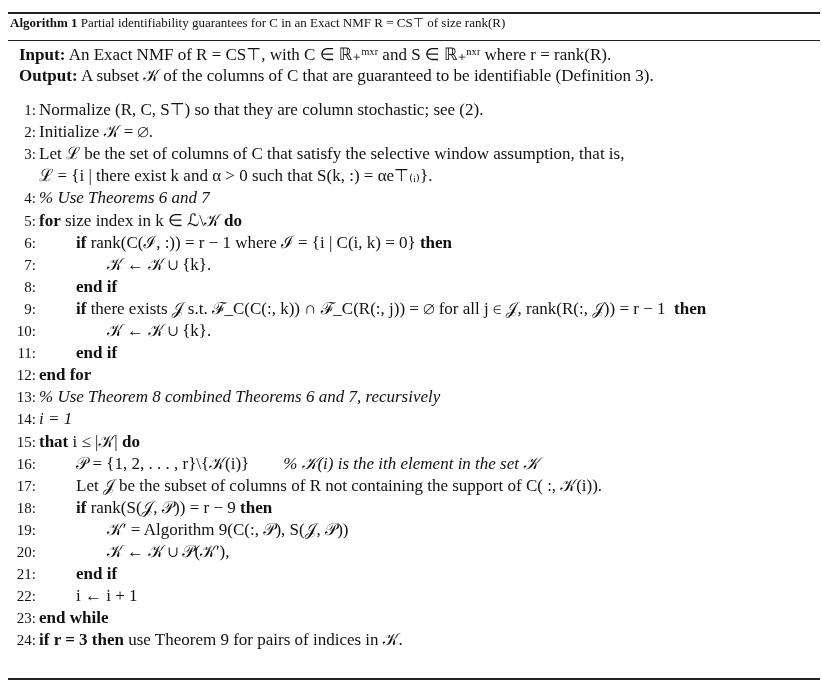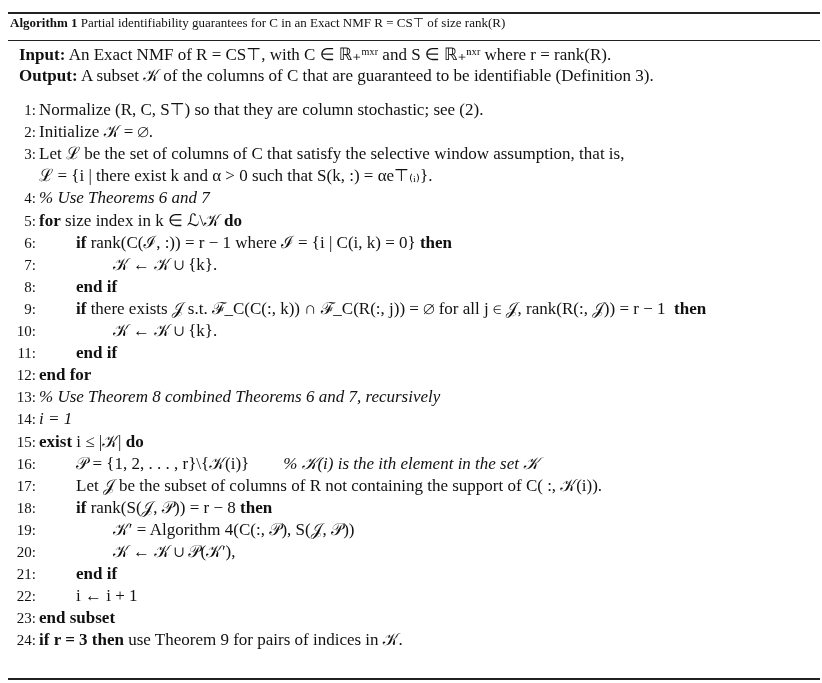--- a/index.html
+++ b/index.html
@@ -16,21 +16,21 @@
   .b { font-weight: bold; }
   .it { font-style: italic; }
   .io { position: absolute; left: 11px; font-size: 17px; white-space: nowrap; font-family: Liberation Serif, serif; }
   .io.input { top: 44px; }
   .io.output { top: 66px; }
   .line { position: absolute; left: 0; font-size: 17px; white-space: nowrap; font-family: "Liberation Serif", serif; height: 22px; line-height: 22px; }
   .num { position: absolute; left: 0; width: 28px; text-align: right; font-size: 15px; }
   .txt { position: absolute; white-space: nowrap; }
   .ind0 { left: 31px; }
   .ind1 { left: 68px; }
-  .ind2 { left: 105px; }
+  .ind2 { left: 99px; }
   .cmt { font-style: italic; }
 </style>
 </head>
 <body>
 
 <div class="algo">
   <div class="rule-top"></div>
   <div class="caption">
     <span class="b">Algorithm 1</span>
     <span>Partial identifiability guarantees for C in an Exact NMF R = CS⊤ of size rank(R)</span>
@@ -102,53 +102,53 @@
       <div class="line" style="top: 386.3px;">
         <span class="num">13:</span>
         <span class="txt ind0"><span class="cmt" style="white-space: pre;">% Use Theorem 8 combined Theorems 6 and 7, recursively</span></span>
       </div>
       <div class="line" style="top: 408.4px;">
         <span class="num">14:</span>
         <span class="txt ind0"><span class="it" style="white-space: pre;">i = 1</span></span>
       </div>
       <div class="line" style="top: 430.5px;">
         <span class="num">15:</span>
-        <span class="txt ind0"><span class="b" style="white-space: pre;">exist</span><span style="white-space: pre;"> i ≤ |𝒦| </span><span class="b" style="white-space: pre;">do</span></span>
+        <span class="txt ind0"><span class="b" style="white-space: pre;">that</span><span style="white-space: pre;"> i ≤ |𝒦| </span><span class="b" style="white-space: pre;">do</span></span>
       </div>
       <div class="line" style="top: 452.6px;">
         <span class="num">16:</span>
         <span class="txt ind1"><span style="white-space: pre;">𝒫 = {1, 2, . . . , r}\{𝒦(i)}</span><span class="cmt" style="white-space: pre;">        % 𝒦(i) is the ith element in the set 𝒦</span></span>
       </div>
       <div class="line" style="top: 474.7px;">
         <span class="num">17:</span>
         <span class="txt ind1"><span style="white-space: pre;">Let 𝒥 be the subset of columns of R not containing the support of C( :, 𝒦(i)).</span></span>
       </div>
       <div class="line" style="top: 496.8px;">
         <span class="num">18:</span>
-        <span class="txt ind1"><span class="b" style="white-space: pre;">if</span><span style="white-space: pre;"> rank(S(𝒥, 𝒫)) = r − 8 </span><span class="b" style="white-space: pre;">then</span></span>
+        <span class="txt ind1"><span class="b" style="white-space: pre;">if</span><span style="white-space: pre;"> rank(S(𝒥, 𝒫)) = r − 9 </span><span class="b" style="white-space: pre;">then</span></span>
       </div>
       <div class="line" style="top: 518.9px;">
         <span class="num">19:</span>
-        <span class="txt ind2"><span style="white-space: pre;">𝒦′ = Algorithm 4(C(:, 𝒫), S(𝒥, 𝒫))</span></span>
+        <span class="txt ind2"><span style="white-space: pre;">𝒦′ = Algorithm 9(C(:, 𝒫), S(𝒥, 𝒫))</span></span>
       </div>
       <div class="line" style="top: 541px;">
         <span class="num">20:</span>
         <span class="txt ind2"><span style="white-space: pre;">𝒦 ← 𝒦 ∪ 𝒫(𝒦′),</span></span>
       </div>
       <div class="line" style="top: 563.1px;">
         <span class="num">21:</span>
         <span class="txt ind1"><span class="b" style="white-space: pre;">end if</span></span>
       </div>
       <div class="line" style="top: 585.2px;">
         <span class="num">22:</span>
         <span class="txt ind1"><span style="white-space: pre;">i ← i + 1</span></span>
       </div>
       <div class="line" style="top: 607.3px;">
         <span class="num">23:</span>
-        <span class="txt ind0"><span class="b" style="white-space: pre;">end subset</span></span>
+        <span class="txt ind0"><span class="b" style="white-space: pre;">end while</span></span>
       </div>
       <div class="line" style="top: 629.4px;">
         <span class="num">24:</span>
         <span class="txt ind0"><span class="b" style="white-space: pre;">if</span><span style="white-space: pre; font-weight: bold;"> r = 3 </span><span class="b" style="white-space: pre;">then</span><span style="white-space: pre;"> use Theorem 9 for pairs of indices in 𝒦.</span></span>
       </div>
     </div>
 
   <div class="rule-bot"></div>
 </div>
 

